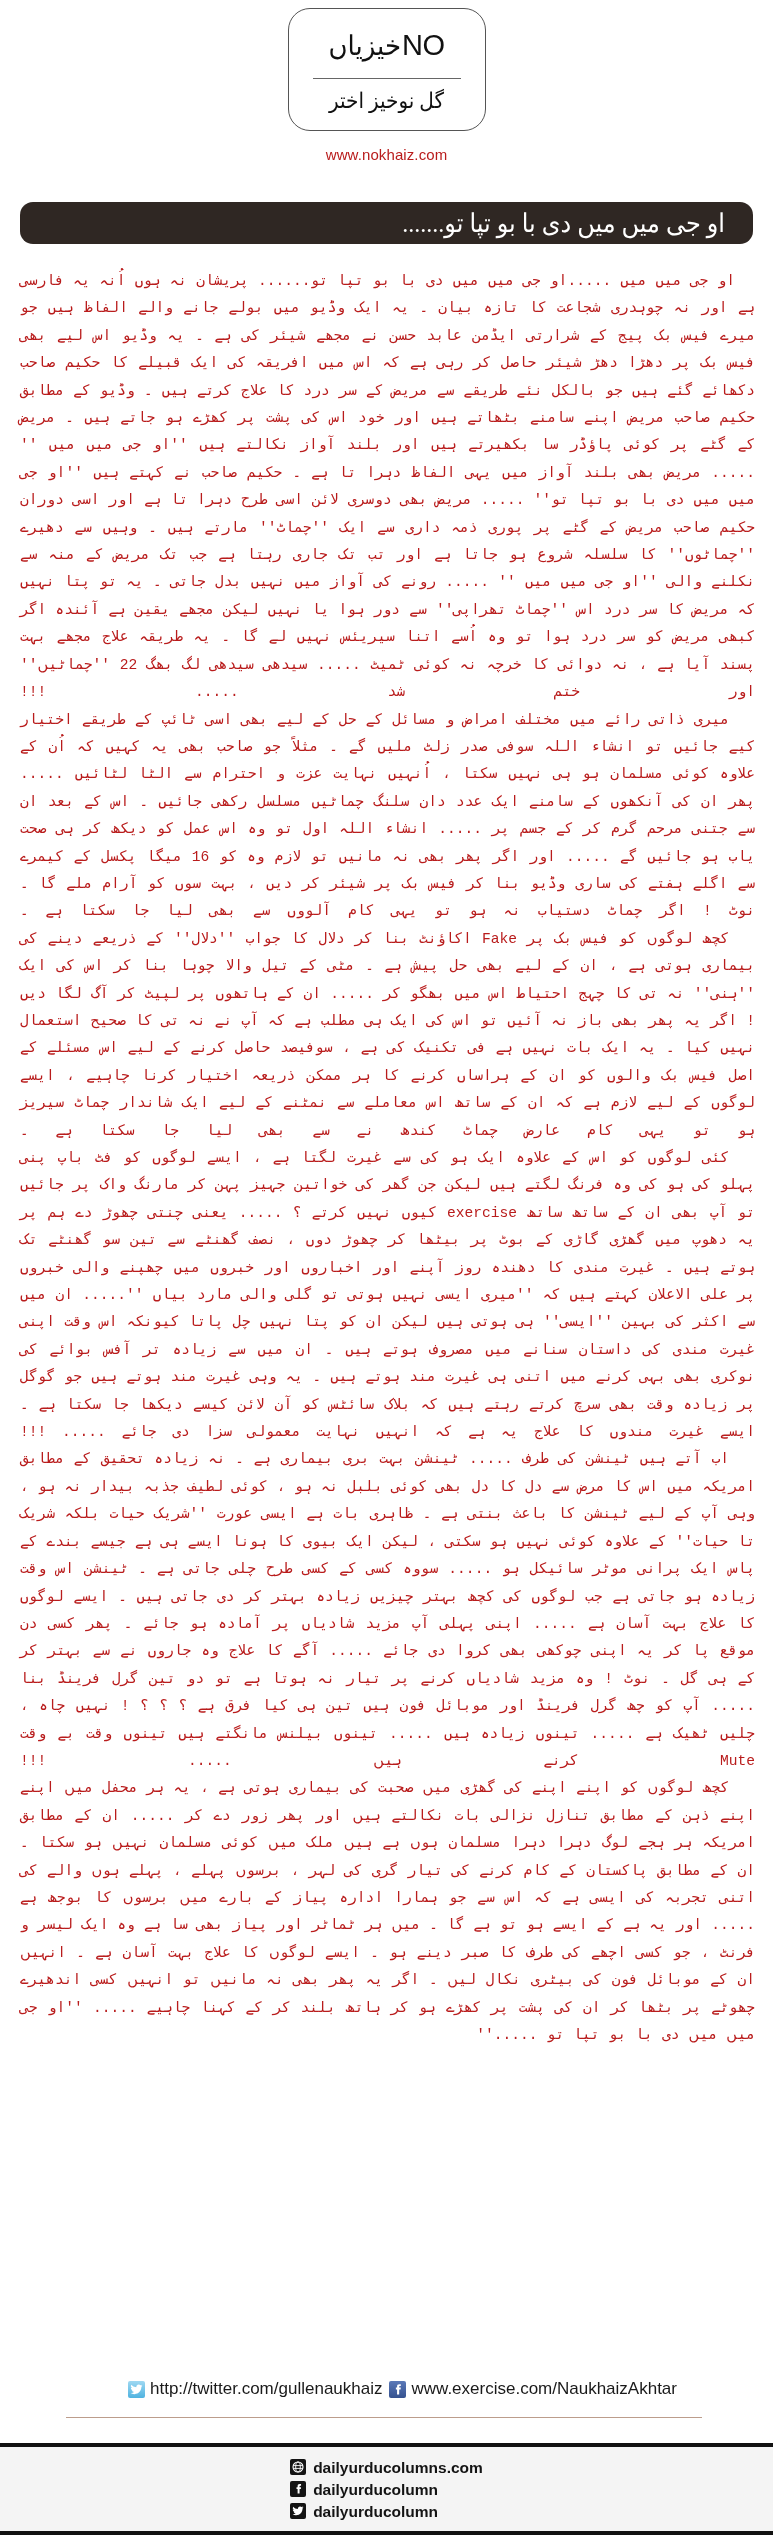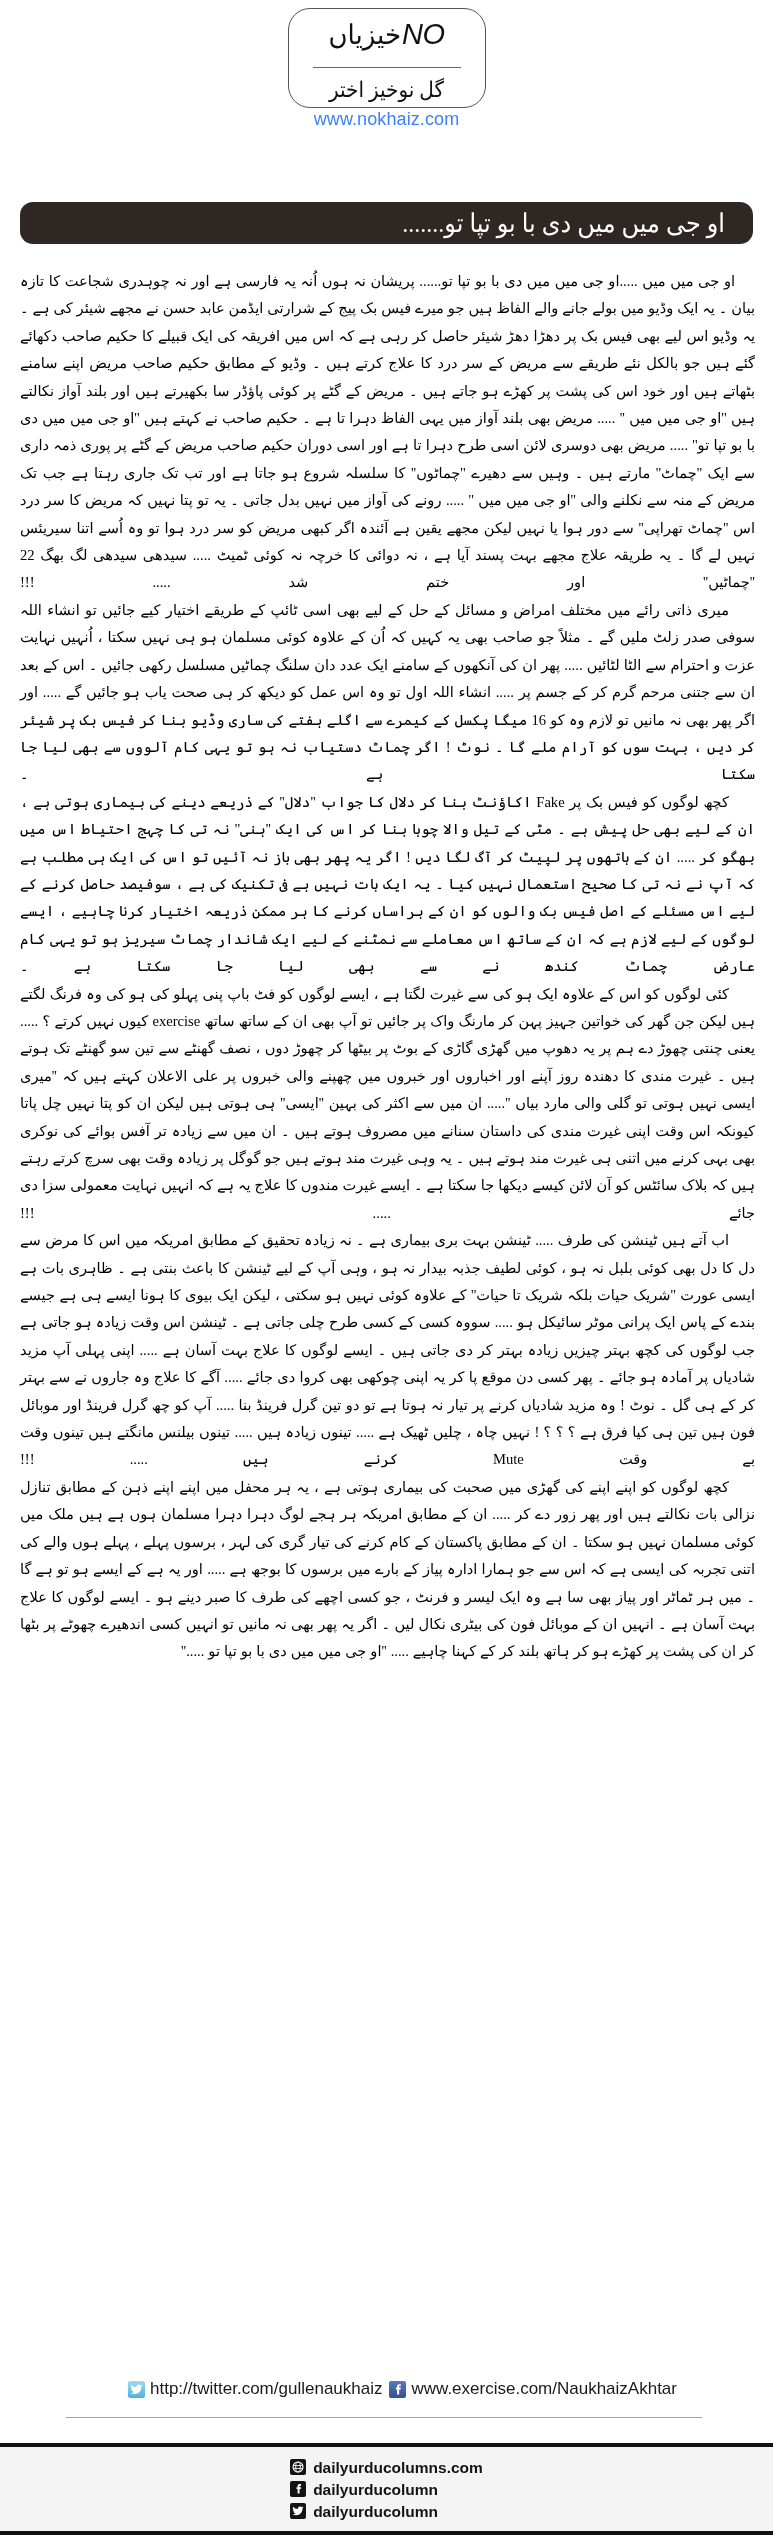--- a/index.html
+++ b/index.html
@@ -18,21 +18,21 @@
   
   #masthead {
     width: 773px;
     padding-top: 8px;
     display: flex;
     flex-direction: column;
     align-items: center;
   }
   #logo-box {
     width: 198px;
-    height: 100px;
+    height: 123px;
     border: 1.3px solid #555;
     border-radius: 22px;
     display: flex;
     flex-direction: column;
     align-items: center;
     justify-content: center;
     box-sizing: border-box;
     background: #fff;
   }
   #logo-top {
@@ -41,21 +41,20 @@
     justify-content: center;
     height: 42px;
     margin-top: 2px;
   }
   .brand-no {
     font-family: "Liberation Sans", sans-serif;
     font-size: 29px;
     letter-spacing: -0.5px;
     color: #111;
     font-weight: 400;
-    font-style: italic;
   }
   .brand-urdu {
     font-family: "Liberation Serif", "DejaVu Serif", serif;
     font-size: 26px;
     color: #111;
     margin-right: 1px;
     transform: scaleY(1.05);
     direction: rtl;
   }
   #logo-rule {
@@ -66,23 +65,23 @@
   }
   #logo-author {
     font-family: "Liberation Serif", "DejaVu Serif", serif;
     font-size: 20px;
     color: #111;
     direction: rtl;
     transform: scaleY(1.08);
   }
   #site-url {
     font-family: "Liberation Sans", sans-serif;
-    font-size: 18px;
-    color: #3b82f6;
-    margin-top: 1px;
+    font-size: 15px;
+    color: #b91c1c;
+    margin-top: 15px;
     letter-spacing: 0.1px;
   }
 
   
   #title-bar {
     position: absolute;
     left: 20px;
     top: 202px;
     width: 733px;
     height: 42px;
@@ -108,24 +107,24 @@
 
   
   #article {
     position: absolute;
     left: 20px;
     top: 268px;
     width: 735px;
     direction: rtl;
     text-align: justify;
     text-align-last: justify;
-    font-family: Liberation Serif, serif;
+    font-family: Liberation Mono, monospace;
     font-size: 14.6px;
     line-height: 27.4px;
-    color: #000000;
+    color: #b91c1c;
     word-spacing: 0.3px;
   }
   #article p {
     margin: 0 0 0 0;
     text-indent: 26px;
     direction: rtl;
     text-align: justify;
     text-align-last: justify;
   }
   #article p.lastline-free {

